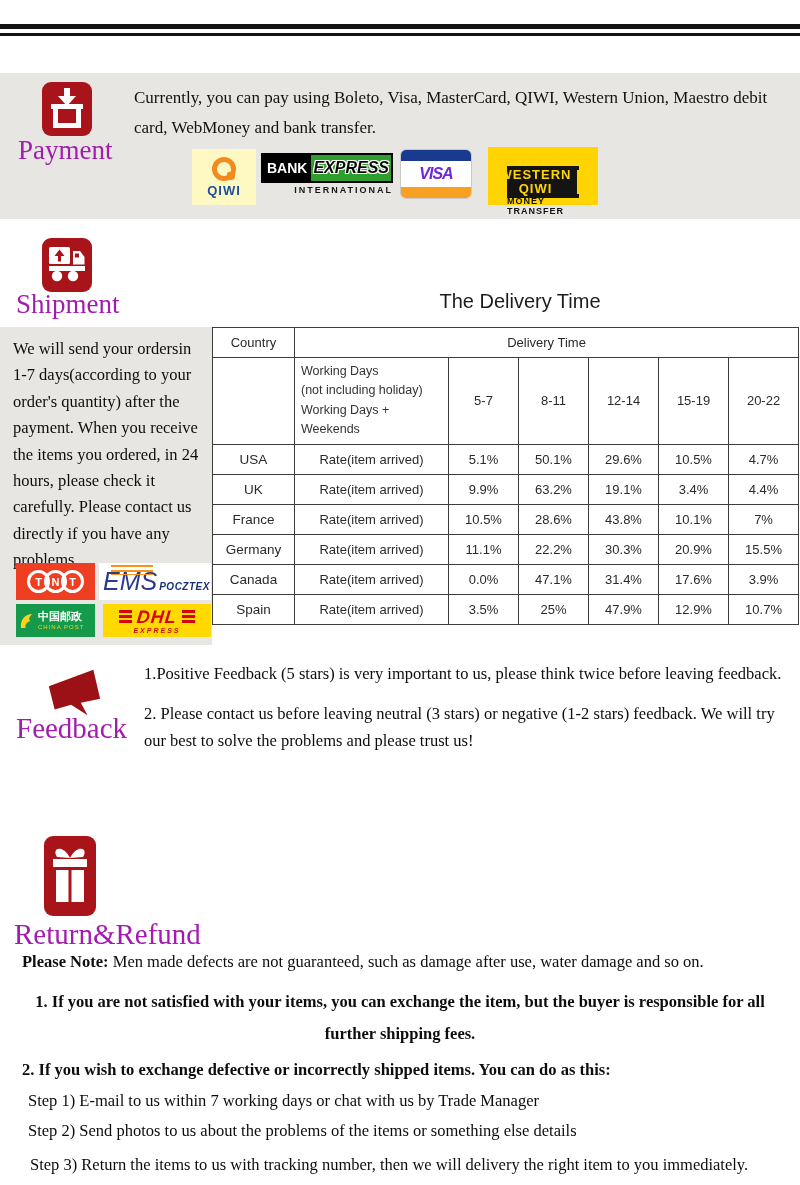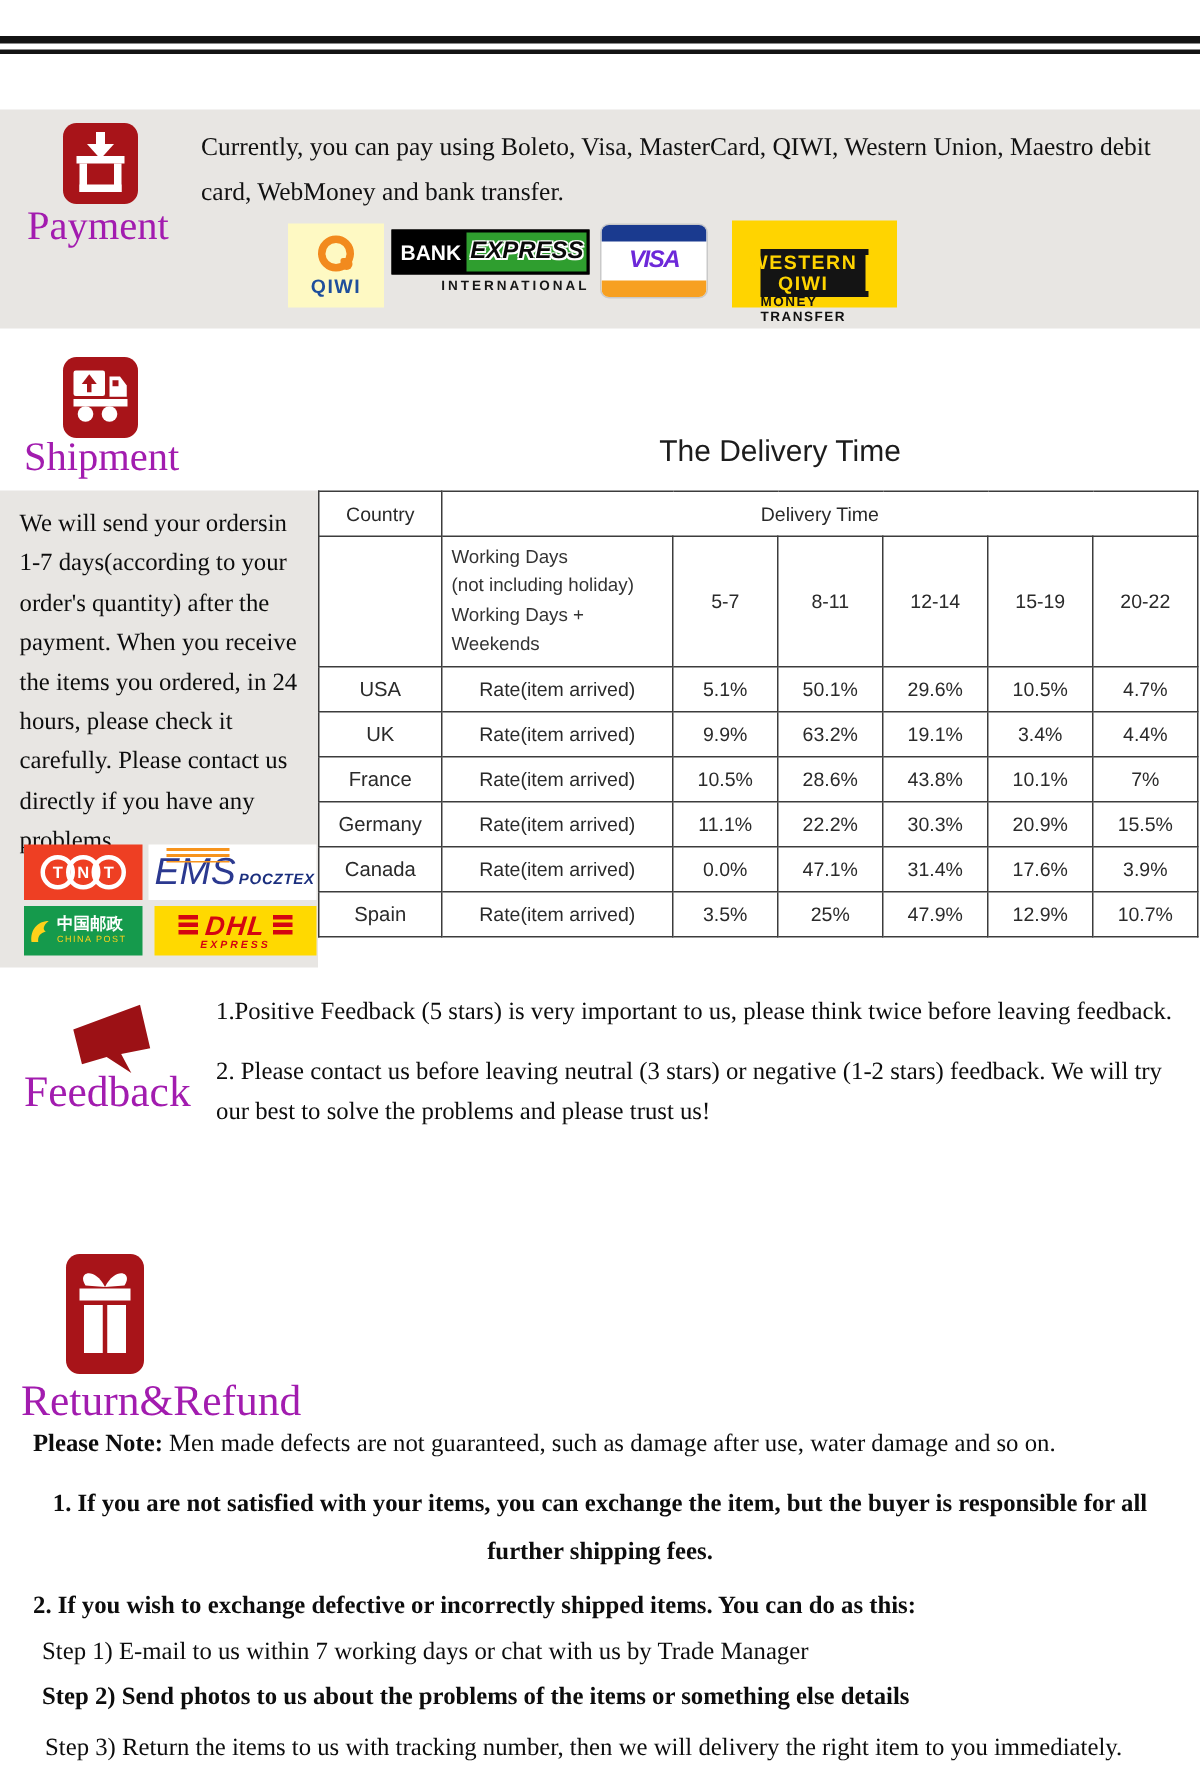--- a/index.html
+++ b/index.html
@@ -322,14 +322,14 @@
   </svg>
 </div>
 <div class="section-label serif" style="left:14px; top:918px; font-size:29px;">Return&amp;Refund</div>
 
 <p class="rr-note serif" style="margin:0;">
   <b>Please Note:</b><span> Men made defects are not guaranteed, such as damage after use, water damage and so on.</span>
 </p>
 <p class="rr-point1 serif" style="margin:0;">1. If you are not satisfied with your items, you can exchange the item, but the buyer is responsible for all further shipping fees.</p>
 <p class="rr-point2 serif" style="margin:0;">2. If you wish to exchange defective or incorrectly shipped items. You can do as this:</p>
 <p class="rr-step rr-step1 serif" style="margin:0;">Step 1) E-mail to us within 7 working days or chat with us by Trade Manager</p>
-<p class="rr-step rr-step2 serif" style="margin:0;font-weight:bold;">Step 2) Send photos to us about the problems of the items or something else details</p>
+<p class="rr-step rr-step2 serif" style="margin:0;">Step 2) Send photos to us about the problems of the items or something else details</p>
 <p class="rr-step rr-step3 serif" style="margin:0;">Step 3) Return the items to us with tracking number, then we will delivery the right item to you immediately.</p>
 
 </body></html>

